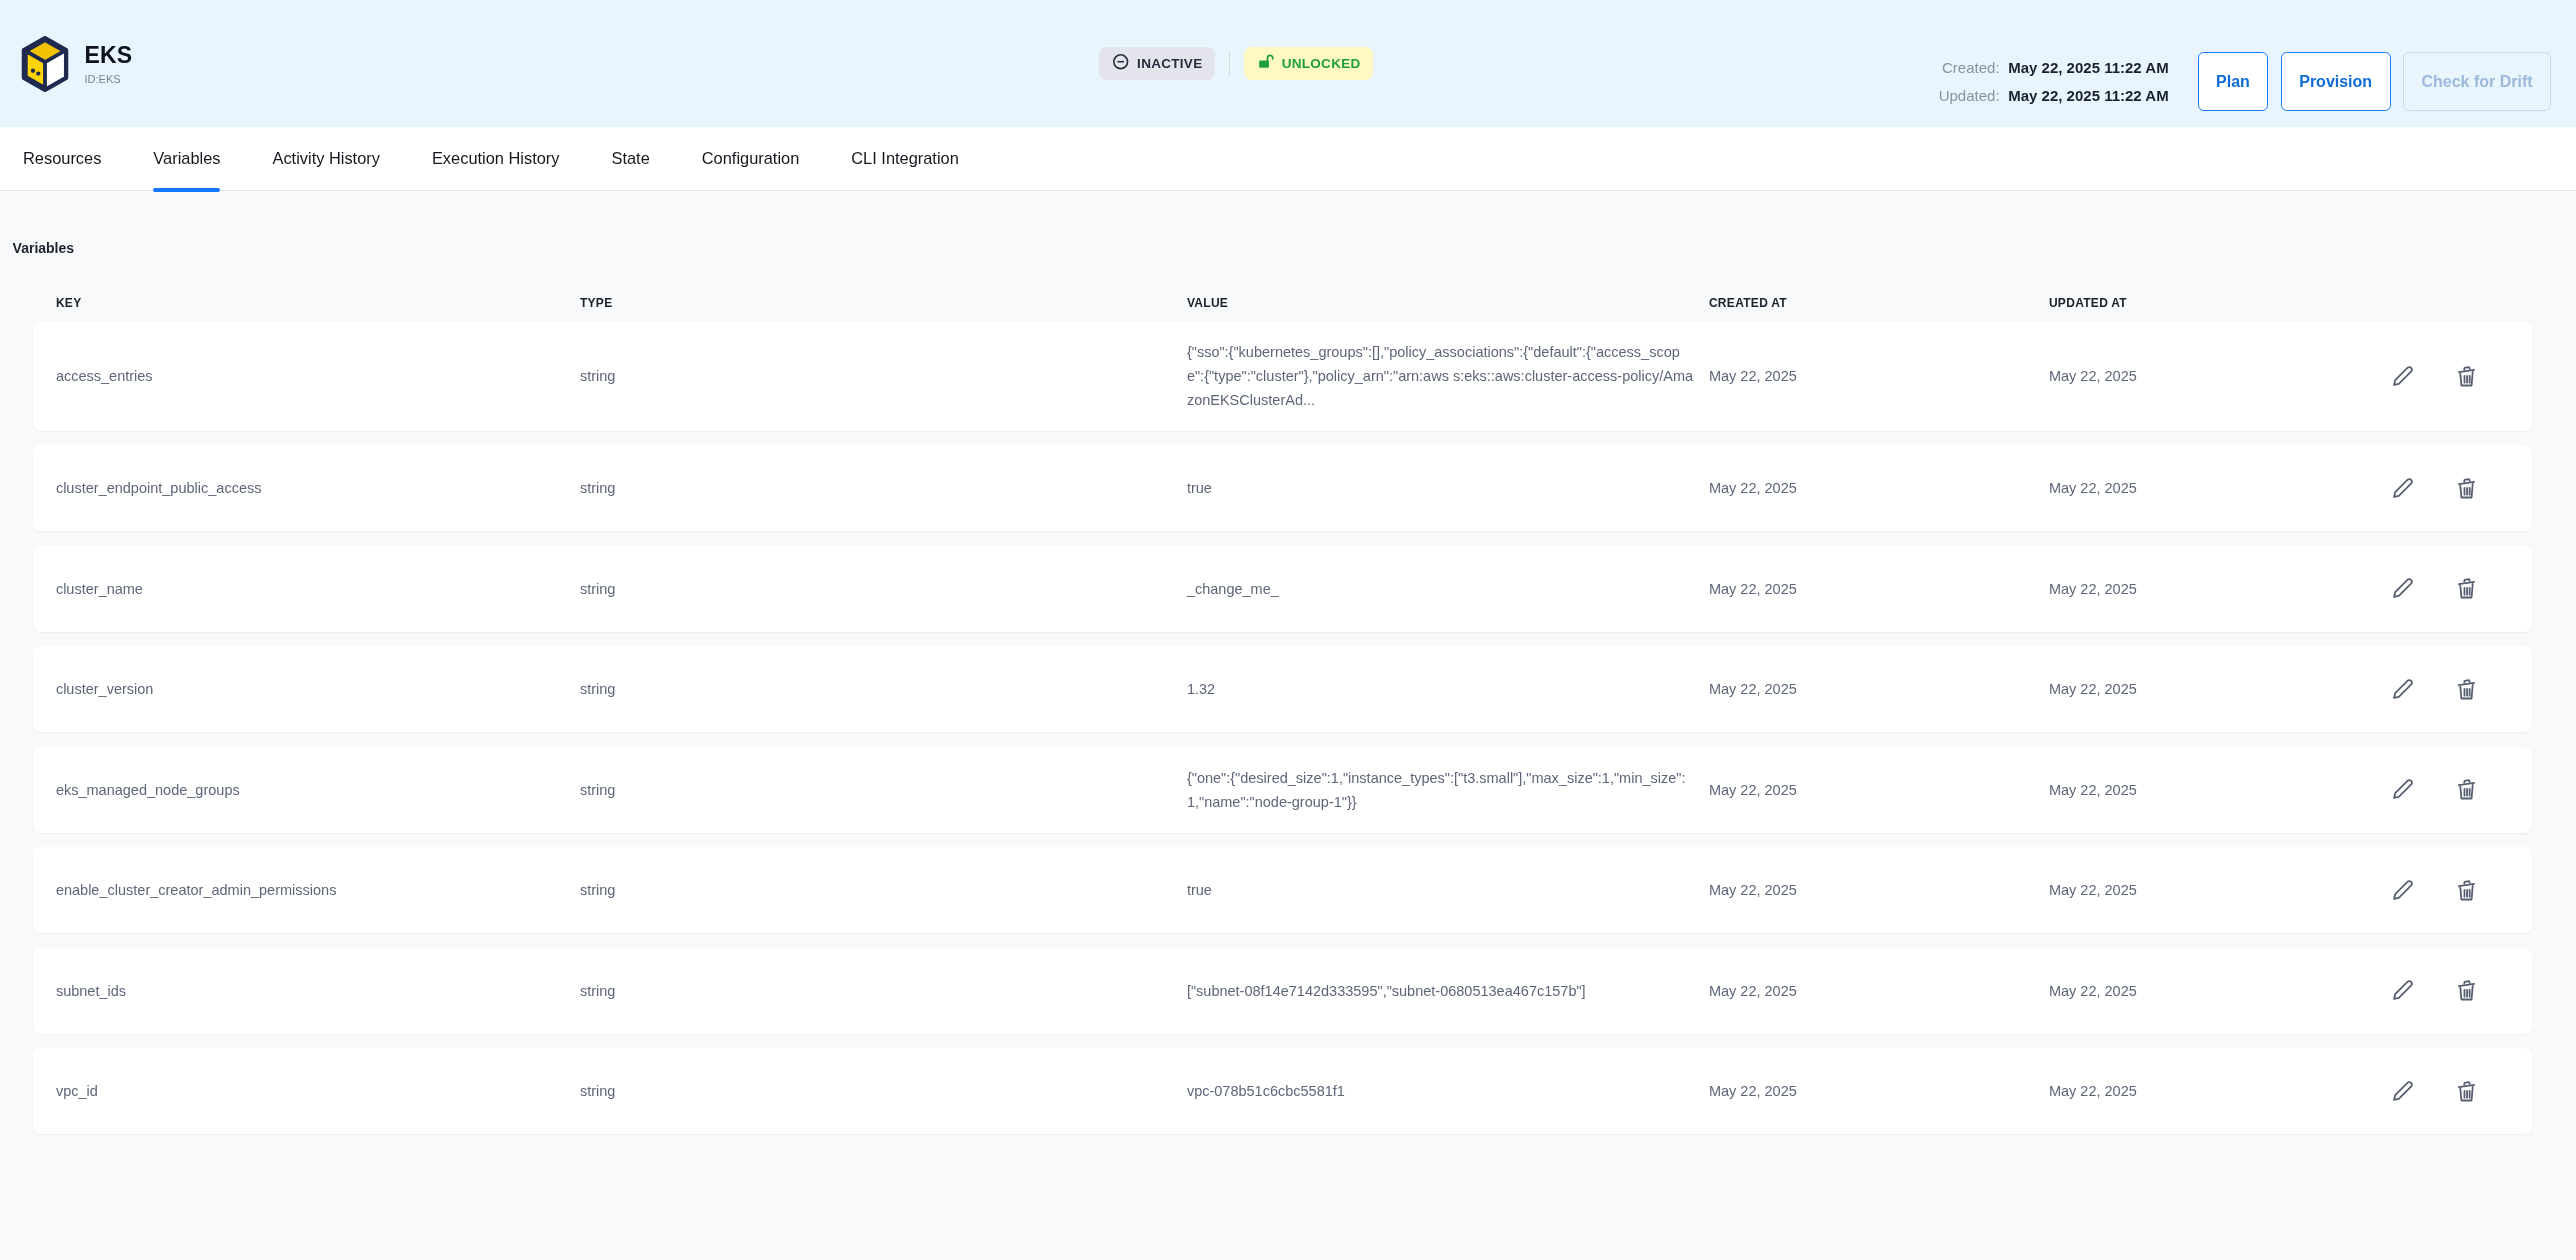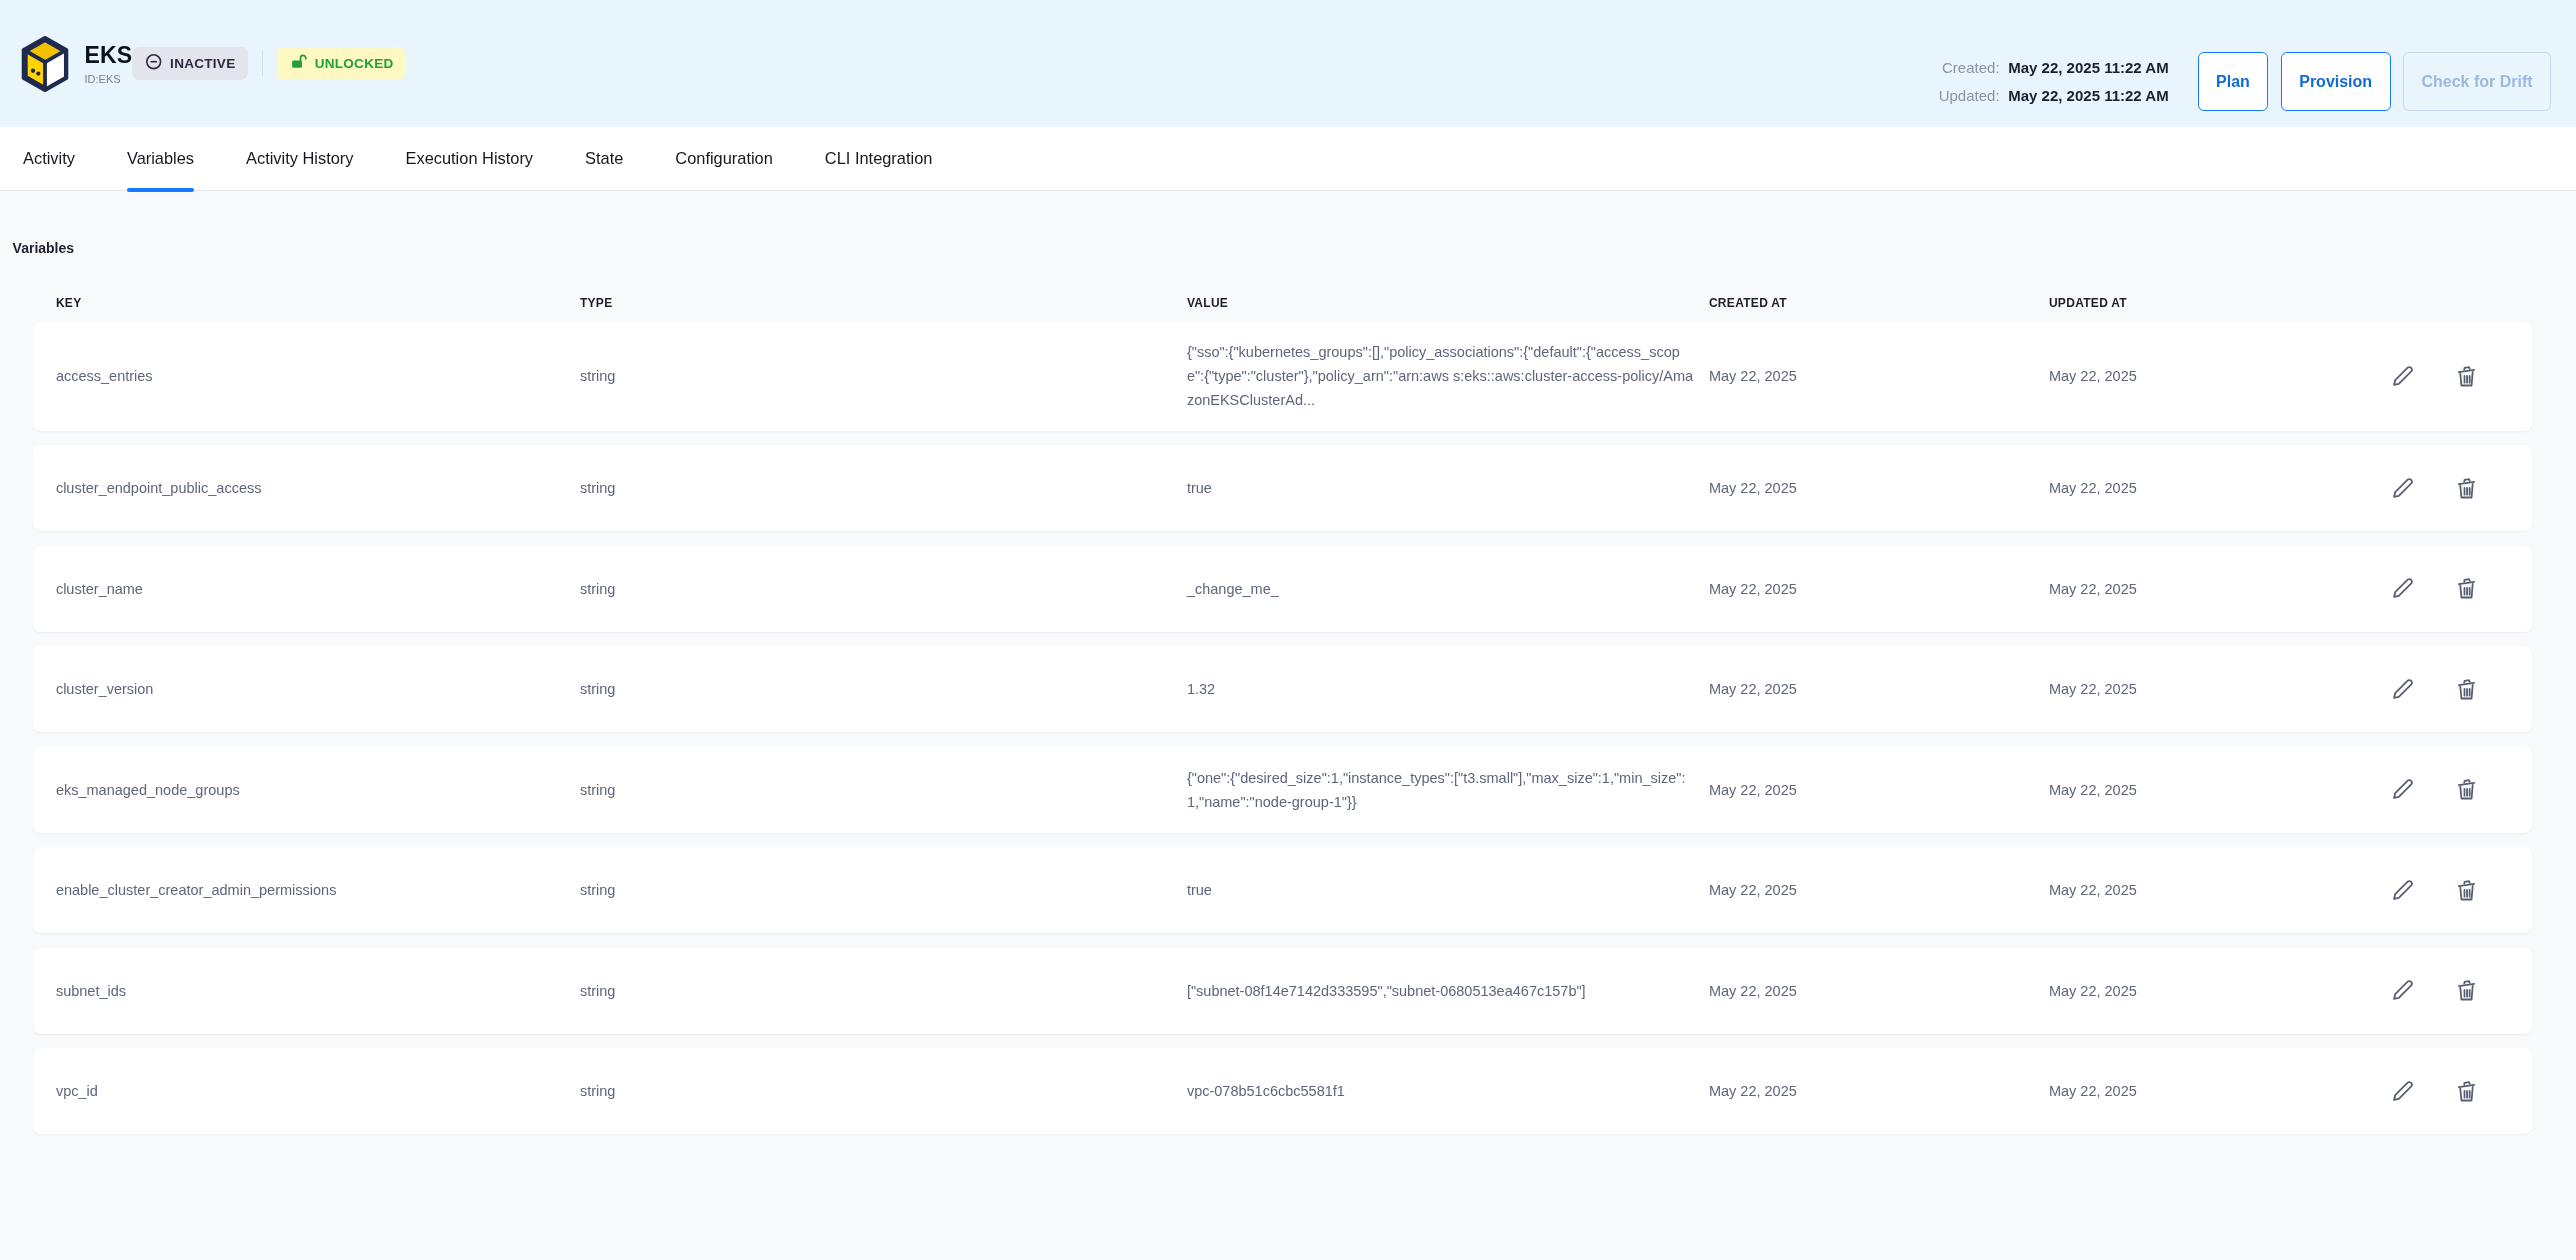--- a/index.html
+++ b/index.html
@@ -17,21 +17,21 @@
     display: flex;
     align-items: center;
     padding: 0 25px 0 21px;
   }
   .identity { display: flex; align-items: center; gap: 15.5px; }
   .logo-svg { width: 48px; height: 58px; display: block; }
   .title-block { display: flex; flex-direction: column; gap: 3.9px; }
   .env-title { font-size: 23px; font-weight: 700; color: #0d1120; letter-spacing: 0.2px; }
   .env-id { font-size: 11px; color: #7a8294; }
 
-  .badge-group { display: flex; align-items: center; gap: 13.5px; }
+  .badge-group { display: flex; align-items: center; gap: 13.5px; margin-left: 967px; }
   .badge {
     height: 33px; padding: 0 12.6px; border-radius: 7.7px;
     display: inline-flex; align-items: center; gap: 7.7px;
     font-size: 13.5px; font-weight: 700; letter-spacing: 0.3px;
   }
   .badge-inactive { background: #e3e4ec; color: #272c3f; }
   .badge-unlocked { background: #fef9c3; color: #1f9e3d; }
   .badge-divider { width: 1.9px; height: 25px; background: #d8dde5; }
 
   .header-right { margin-left: auto; display: flex; align-items: center; gap: 29px; margin-top: 36px; }
@@ -175,21 +175,21 @@
     <div class="btn-row">
       <button class="btn">Plan</button>
       <button class="btn">Provision</button>
       <button class="btn disabled">Check for Drift</button>
     </div>
   </div>
 </header>
 
 <nav class="tab-bar">
     <div class="tab">
-      <span>Activity</span>
+      <span>Resources</span>
     </div>
     <div class="tab active">
       <span>Variables</span>
     </div>
     <div class="tab">
       <span>Activity History</span>
     </div>
     <div class="tab">
       <span>Execution History</span>
     </div>

